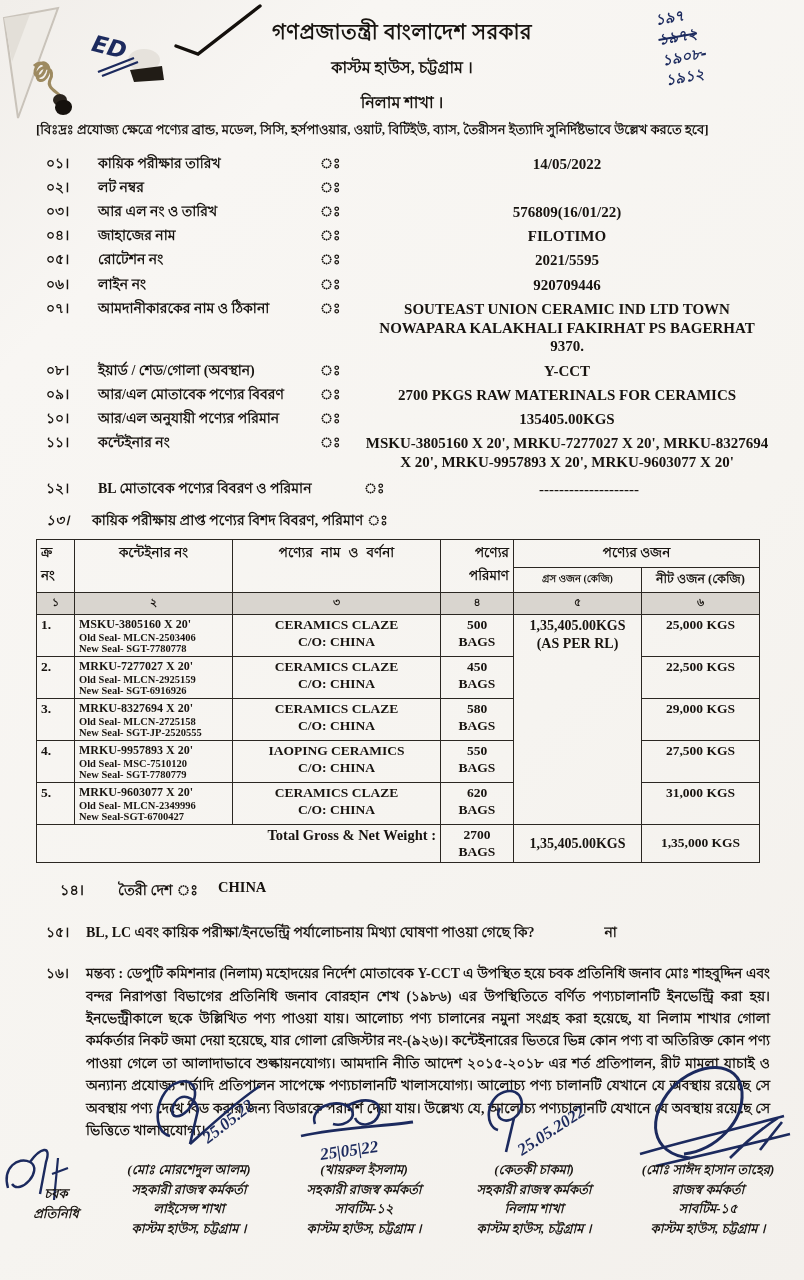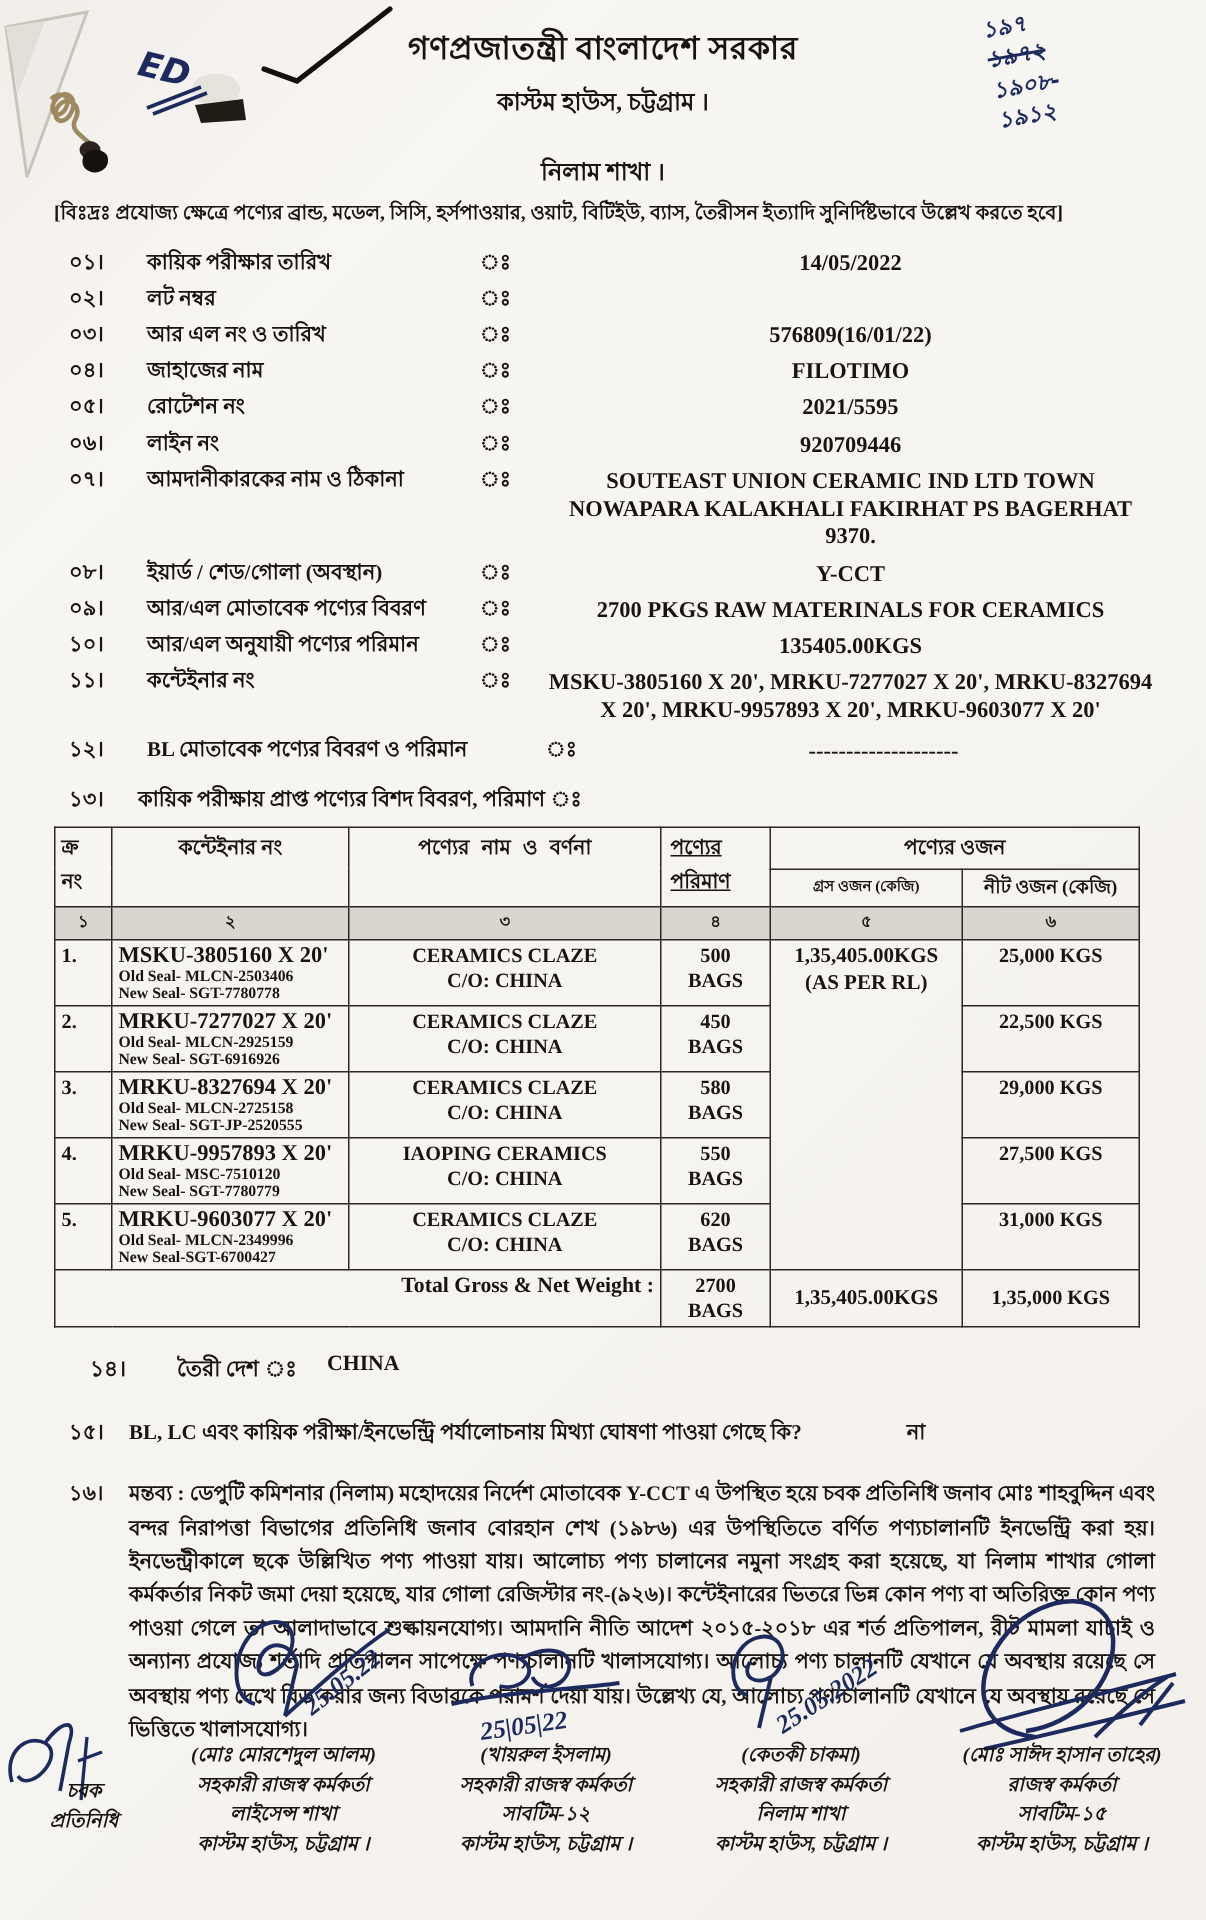--- a/index.html
+++ b/index.html
@@ -10,40 +10,40 @@
   }
   .paper{
     position:relative;width:804px;height:1280px;overflow:hidden;
     background:linear-gradient(135deg,#f1eeea 0%,#f8f6f3 18%,#f6f4f0 60%,#f3f0ec 100%);
     color:#181410;
   }
   
   .doc-header{text-align:center;padding-top:16px;font-weight:bold;}
   .doc-header .l1{font-size:21px;letter-spacing:.5px;}
   .doc-header .l2{font-size:16px;margin-top:4px;}
-  .doc-header .l3{font-size:16px;margin-top:20px;}
+  .doc-header .l3{font-size:16px;margin-top:8px;}
   .subject-line{margin:10px 0 0 42px;font-size:14.5px;font-weight:bold;position:relative;}
   .note-line{margin:3px 0 0 36px;font-size:13px;font-weight:bold;}
   
   .fields{margin:14px 34px 0 46px;}
   .field-row{display:flex;align-items:flex-start;font-weight:bold;font-size:14px;margin-bottom:5.5px;line-height:1.3;}
   .f-no{width:52px;flex:none;}
   .f-label{width:222px;flex:none;}
   .f-sep{width:44px;flex:none;text-align:left;}
   .f-value{flex:1;font-size:15px;line-height:1.25;text-align:center;}
   
   .sec13{margin:10px 34px 0 46px;font-weight:bold;font-size:14px;display:flex;}
   .goods-table{border-collapse:collapse;margin:6px 0 0 36px;table-layout:fixed;}
   .goods-table td,.goods-table th{border:1.6px solid #2b2722;padding:2px 4px;vertical-align:top;}
   .goods-table th{font-size:13.5px;font-weight:bold;text-align:center;vertical-align:middle;}
   .col-sl{width:38px;} .col-cont{width:158px;} .col-name{width:208px;}
   .col-qty{width:73px;} .col-gross{width:128px;} .col-net{width:118px;}
   .idx-row td{background:#d9d5cf;text-align:center;font-size:11px;font-weight:bold;padding:1px 2px;}
   .cell-sl{font-size:13.5px;font-weight:bold;padding-left:5px;}
-  .cont-line1{font-size:15px;font-weight:bold;white-space:nowrap;}
+  .cont-line1{font-size:12px;font-weight:bold;white-space:nowrap;}
   .cont-seal{font-size:10.5px;font-weight:bold;white-space:nowrap;}
   .cell-center{text-align:center;font-weight:bold;font-size:13.5px;line-height:1.25;}
   .cell-gross{text-align:center;font-weight:bold;font-size:14px;line-height:1.3;}
   .total-label{text-align:right;font-size:14.5px;font-weight:bold;padding-right:8px;vertical-align:middle;}
   
   .f14{margin:16px 0 0 46px;font-size:14.5px;font-weight:bold;display:flex;text-align:center;}
   .f14 .f-no{width:52px;}
   .f14 .lbl{width:120px;}
   .f15{margin:18px 0 0 46px;font-size:14px;font-weight:bold;display:flex;}
   .f15 .f-no{width:40px;flex:none;}
@@ -144,42 +144,42 @@
     </div>
     <div class="field-row" style="margin-top:8px;">
       <span class="f-no">১২।</span>
       <span class="f-label" style="width:266px;">BL মোতাবেক পণ্যের বিবরণ ও পরিমান</span>
       <span class="f-sep">ঃ</span>
       <span class="f-value">--------------------</span>
     </div>
   </div>
 
   <div class="sec13">
-    <span class="f-no" style="width:46px;">১৩।</span>
+    <span class="f-no" style="width:46px;font-style:italic;">১৩।</span>
     <span>কায়িক পরীক্ষায় প্রাপ্ত পণ্যের বিশদ বিবরণ, পরিমাণ ঃ</span>
   </div>
 
   <table class="goods-table">
     <colgroup>
       <col class="col-sl">
         <col class="col-cont">
         <col class="col-name">
       <col class="col-qty">
         <col class="col-gross">
         <col class="col-net">
     </colgroup>
     <tbody>
         <tr>
       <th rowspan="2" style="vertical-align:top;text-align:left;padding-left:4px;">
         <div>ক্র</div>
         <div>নং</div>
       </th>
       <th rowspan="2" style="vertical-align:top;">কন্টেইনার  নং</th>
       <th rowspan="2" style="vertical-align:top;font-family:Liberation Mono, monospace;">পণ্যের নাম ও বর্ণনা</th>
-      <th rowspan="2" style="vertical-align:top;text-align:left;padding-left:6px;text-decoration:underline;">
+      <th rowspan="2" style="vertical-align:top;text-align:right;padding-left:6px;">
         <div>পণ্যের</div>
         <div>পরিমাণ</div>
       </th>
       <th colspan="2" style="height:22px;">পণ্যের ওজন</th>
     </tr>
     <tr>
       <th style="font-size:10px;height:20px;">গ্রস ওজন (কেজি)</th>
       <th style="font-size:12.5px;">নীট ওজন (কেজি)</th>
     </tr>
     <tr class="idx-row">

